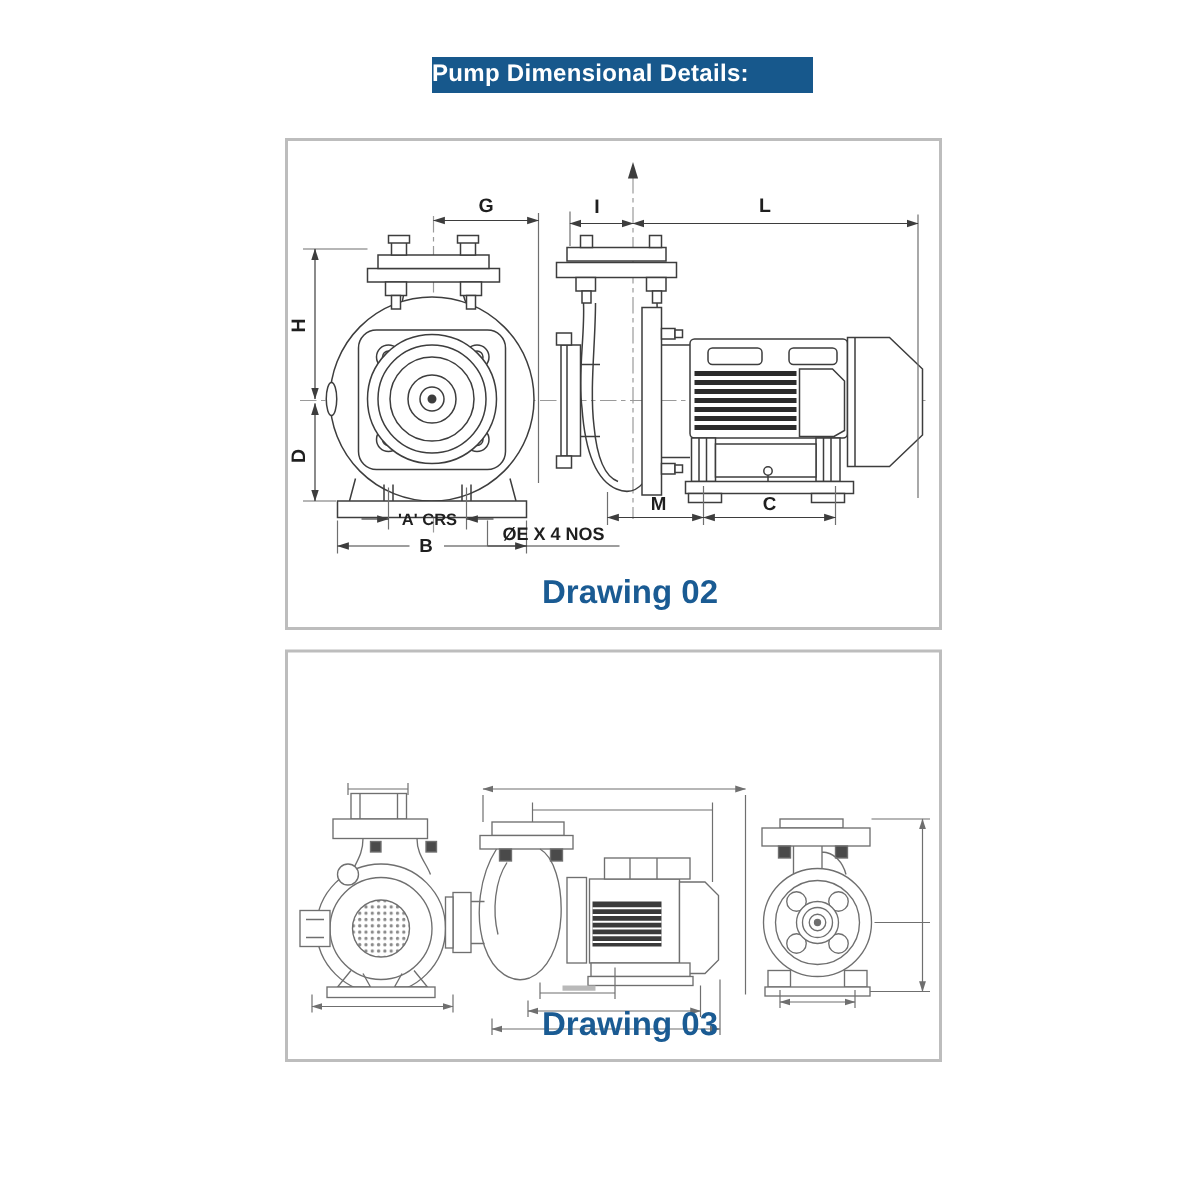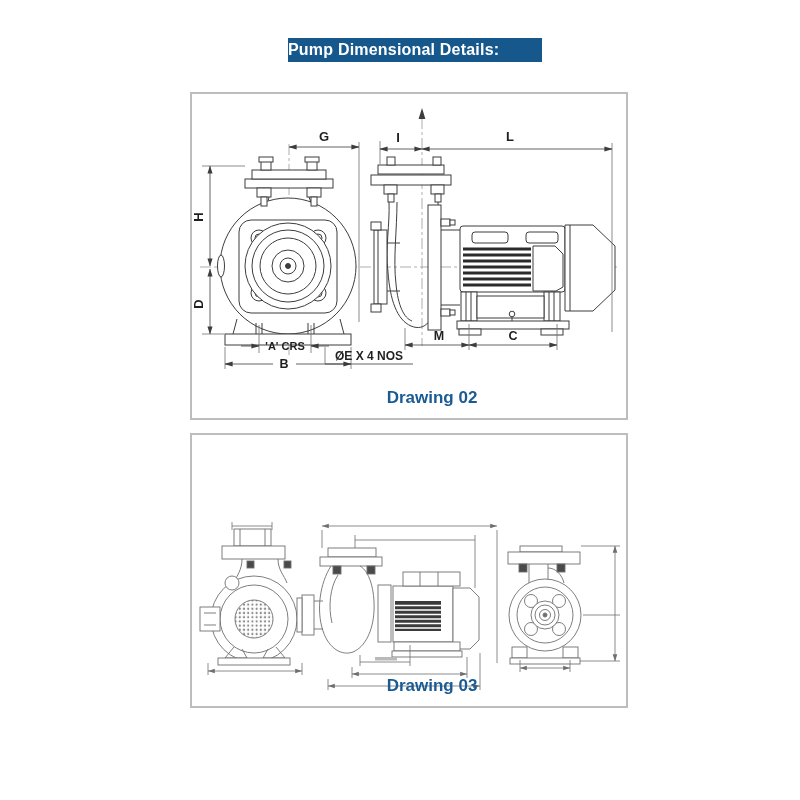--- a/index.html
+++ b/index.html
@@ -11,21 +11,21 @@
   }
   .fig-box{
     position:absolute;left:190px;width:438px;background:#ffffff;
     border:2px solid #bdbdbd;box-sizing:border-box;
   }
   .fig-box.one{top:92px;height:328px;}
   .fig-box.two{top:433px;height:275px;}
   .fig-box svg{position:absolute;left:0;top:0;}
   .caption{
     position:absolute;bottom:10px;left:0;width:100%;text-align:center;
-    color:#1a5b93;font-size:17px;font-weight:700;padding-left:22px;box-sizing:border-box;margin-left:12px;
+    color:#1a5b93;font-size:22px;font-weight:700;padding-left:22px;box-sizing:border-box;
   }
   text{font-family:"Liberation Sans",sans-serif;font-weight:700;fill:#1f1f1f;}
 </style>
 </head>
 <body>
 
 <div class="banner">
   <span>Pump Dimensional Details:</span>
 </div>
 

